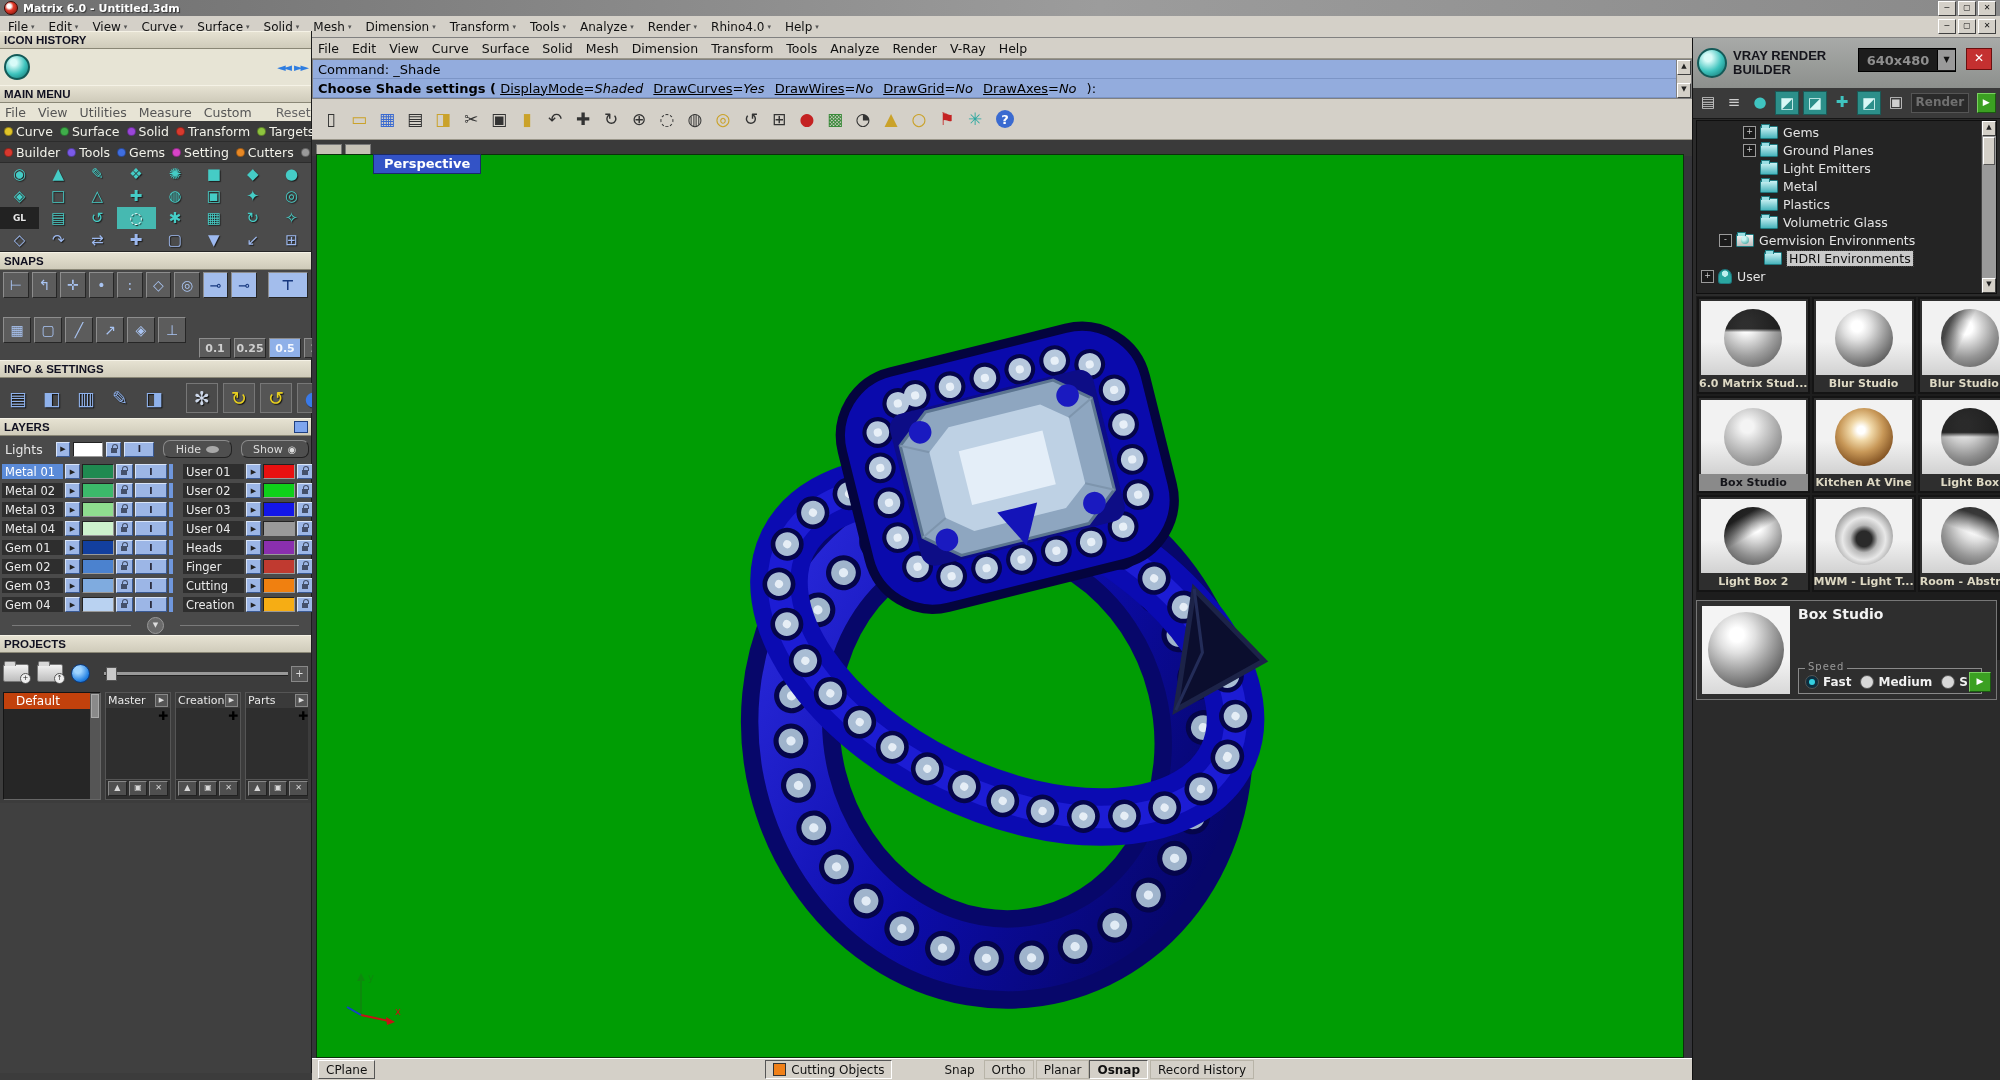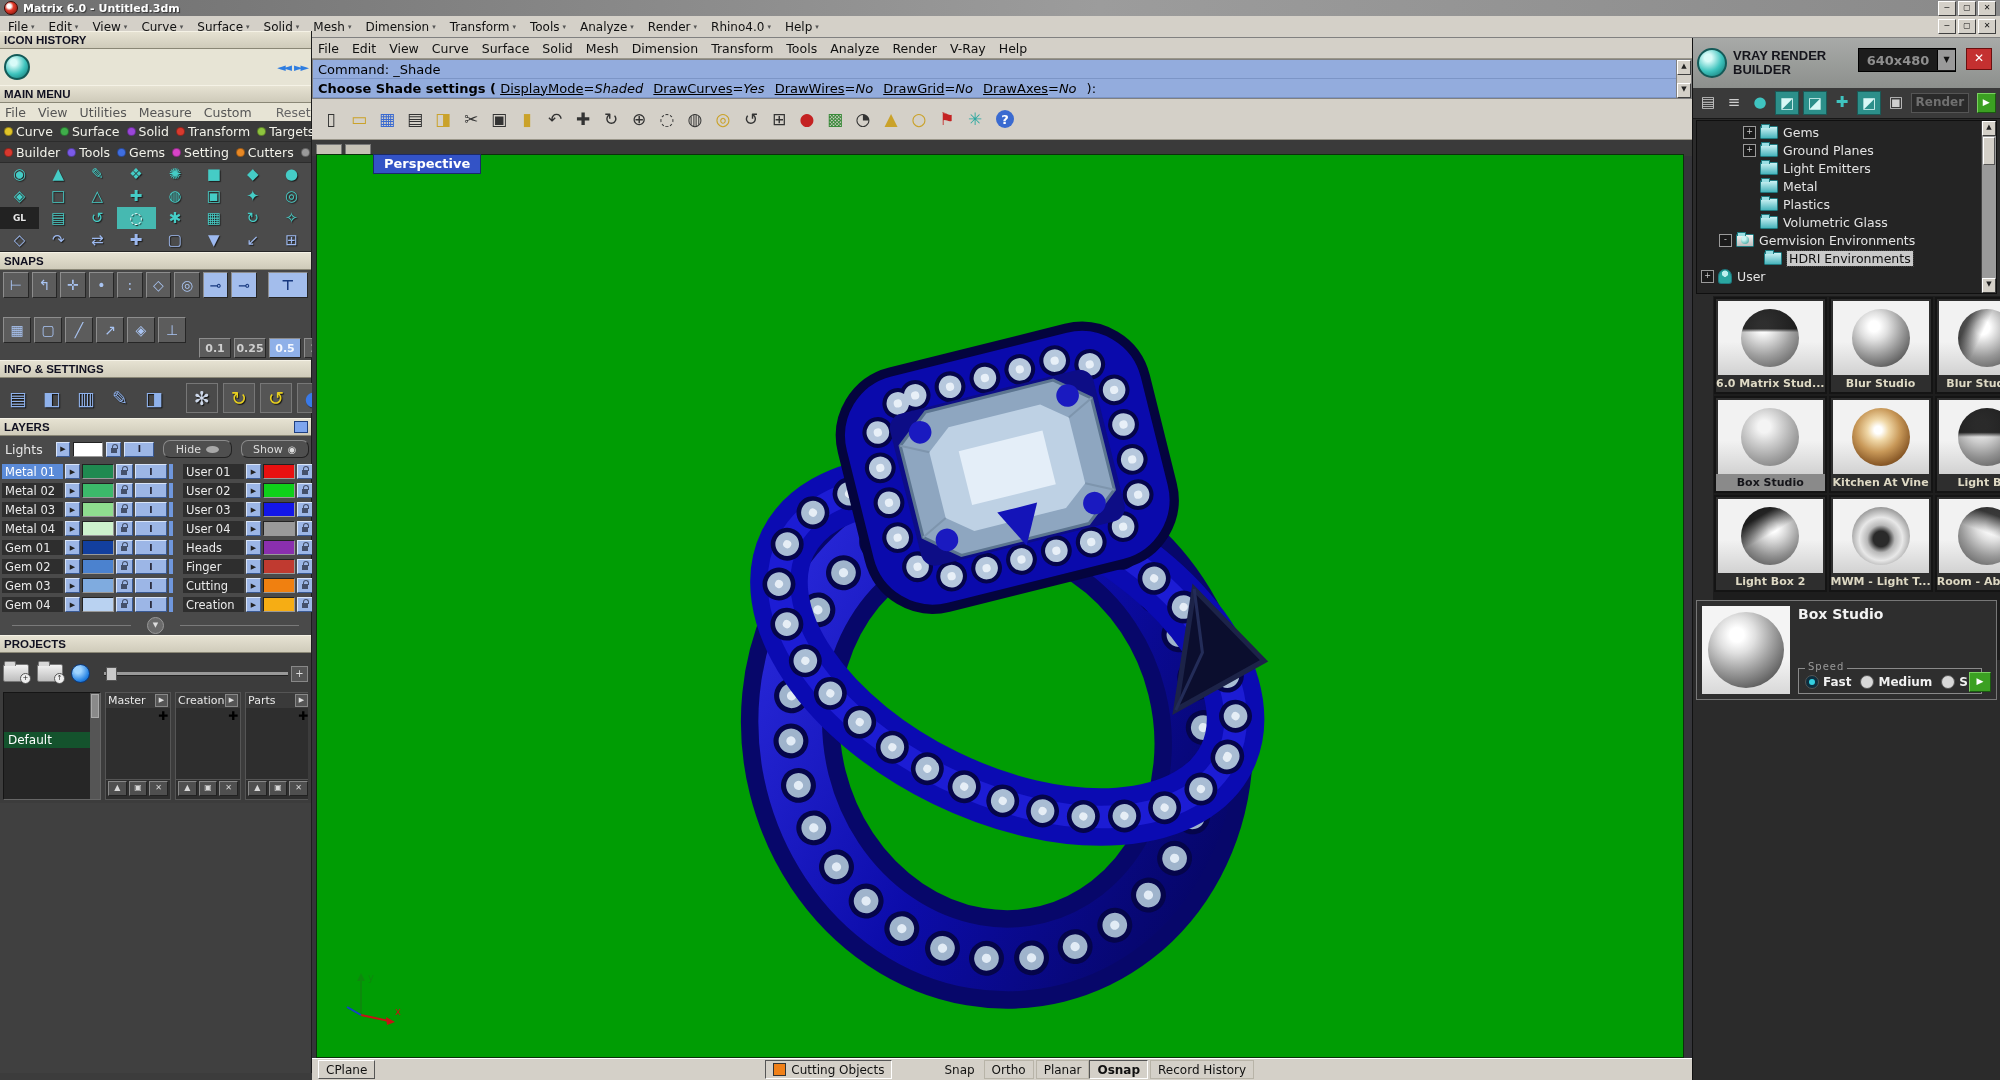--- a/index.html
+++ b/index.html
@@ -87,21 +87,21 @@
   .pfolder .badge{position:absolute;right:-3px;bottom:-3px;width:9px;height:9px;border-radius:50%;background:#eee;border:1px solid #555;
     font-size:7px;line-height:8px;text-align:center;color:#222;}
   .bluedot{width:17px;height:17px;border-radius:50%;background:radial-gradient(circle at 35% 30%,#9fd4ff 0 20%,#1f7de0 70%,#0a4a9a 100%);border:1px solid #0a3a80;}
   .slider{flex:1;height:14px;position:relative;margin-left:6px;}
   .slider .track{position:absolute;left:0;right:20px;top:6px;height:3px;background:#999;border-bottom:1px solid #222;}
   .slider .handle{position:absolute;left:2px;top:1px;width:9px;height:12px;background:#c9c9c9;border:1px solid #555;}
   .slider .plus{position:absolute;right:0;top:0;width:15px;height:14px;background:#555;border:1px solid #888;color:#ddd;
     font-size:10px;line-height:13px;text-align:center;}
   .projmain{display:flex;gap:4px;margin-top:2px;}
   .projlist{width:96px;height:106px;background:#262626;border:1px solid;border-color:#151515 #666 #666 #151515;position:relative;}
-  .projlist .row{height:16px;background:#14532d;color:#fff;font-size:12px;padding-left:4px;display:flex;align-items:center;margin-top:39px;}
+  .projlist .row{height:16px;background:#c2410c;color:#fff;font-size:12px;padding-left:12px;display:flex;align-items:center;}
   .projlist .scroll{position:absolute;right:0;top:0;bottom:0;width:10px;background:#555;}
   .projlist .scroll .th{margin:1px;height:22px;background:#8a8a8a;border:1px solid #aaa;}
   .projcols{display:flex;gap:4px;flex:1;overflow:hidden;}
   .pcol{width:64px;background:#2e2e2e;border:1px solid #555;display:flex;flex-direction:column;}
   .pcol .phead{display:flex;align-items:center;height:15px;background:#3a3a3a;color:#e8e8e8;font-size:11px;padding:0 2px;}
   .pcol .phead .hb{margin-left:auto;width:11px;height:11px;background:#555;border:1px solid #888;color:#ddd;font-size:7px;line-height:10px;text-align:center;}
   .pcol .prow2{height:13px;display:flex;justify-content:flex-end;padding:1px 2px;}
   .pcol .body{flex:1;}
   .pcol .pfoot{height:17px;display:flex;gap:2px;padding:1px 2px;border-top:1px solid #555;}
   .pcol .fb{width:17px;height:13px;background:#4f4f4f;border:1px solid;border-color:#888 #222 #222 #888;color:#d8d8d8;
@@ -164,21 +164,21 @@
   .tico::before{content:"";position:absolute;left:0;top:-3px;width:7px;height:3px;background:#9adfe4;border:1px solid #1f7a80;border-bottom:none;}
   .tico.user{background:radial-gradient(circle at 50% 28%,#bdf0ee 0 26%,#2aa6a0 30% 100%);border-radius:50% 50% 3px 3px;width:12px;height:13px;}
   .tico.user::before{display:none;}
   .tico.env{background:linear-gradient(#f4f4f4,#bdbdbd);}
   .tico.env::after{content:"";position:absolute;left:4px;top:1px;width:8px;height:8px;border-radius:50%;background:radial-gradient(circle at 35% 30%,#c8f4f2 0 25%,#22958f 100%);}
   .tlabel.sel{background:#c9c9c9;color:#111;outline:1px dotted #444;padding:0 2px;}
   .vscroll{width:14px;background:#9a9a9a;display:flex;flex-direction:column;border-left:1px solid #444;}
   .vscroll .thumbv{flex:0 0 26px;background:#d4d0c8;border:1px solid;border-color:#fff #555 #555 #fff;margin:1px;}
   .vscroll .sp{flex:1;}
   
-  #vr-thumbs{position:absolute;left:20px;right:3px;top:258px;height:364px;display:flex;}
+  #vr-thumbs{position:absolute;left:3px;right:3px;top:258px;height:364px;display:flex;}
   #thumbgrid{flex:1;display:grid;grid-template-columns:repeat(3,1fr);grid-auto-rows:97px;gap:2px;background:#1d1d1d;padding:1px;}
   .thumb{background:#2e2e2e;border:2px solid #141414;display:flex;flex-direction:column;}
   .thumb .img{flex:1;margin:2px 2px 0 2px;background:linear-gradient(180deg,#f2f2f2 55%,#d2d2d2);display:flex;align-items:center;justify-content:center;}
   .ball{width:58px;height:58px;border-radius:50%;background:radial-gradient(circle at 38% 30%,#ffffff 0 10%,#e0e0e0 26%,#9e9e9e 52%,#555 82%,#333 100%);}
   .ball.v1{background:linear-gradient(180deg,rgba(10,10,10,.85) 34%,rgba(10,10,10,0) 40%),radial-gradient(circle at 38% 30%,#fff 0 10%,#ddd 26%,#9e9e9e 55%,#4a4a4a 100%);}
   .ball.v3{background:linear-gradient(115deg,rgba(20,20,20,.7) 18%,rgba(20,20,20,0) 42%),radial-gradient(circle at 42% 32%,#fff 0 14%,#d8d8d8 30%,#969696 58%,#4a4a4a 100%);}
   .ball.v4{background:radial-gradient(circle at 40% 32%,#f4f4f4 0 12%,#cfcfcf 34%,#a2a2a2 62%,#6a6a6a 100%);}
   .ball.v5{background:radial-gradient(circle at 45% 38%,#fff 0 8%,#f0d8a8 22%,#c89858 46%,#8a5a28 72%,#4a2e14 100%);}
   .ball.v6{background:linear-gradient(180deg,rgba(15,15,15,.88) 42%,rgba(15,15,15,0) 50%),radial-gradient(circle at 40% 30%,#eee 0 12%,#ccc 32%,#909090 60%,#4a4a4a 100%);}
   .ball.v7{background:linear-gradient(150deg,rgba(5,5,5,.85) 22%,rgba(5,5,5,0) 48%),radial-gradient(circle at 55% 35%,#fff 0 10%,#d4d4d4 30%,#8e8e8e 60%,#3e3e3e 100%);}

